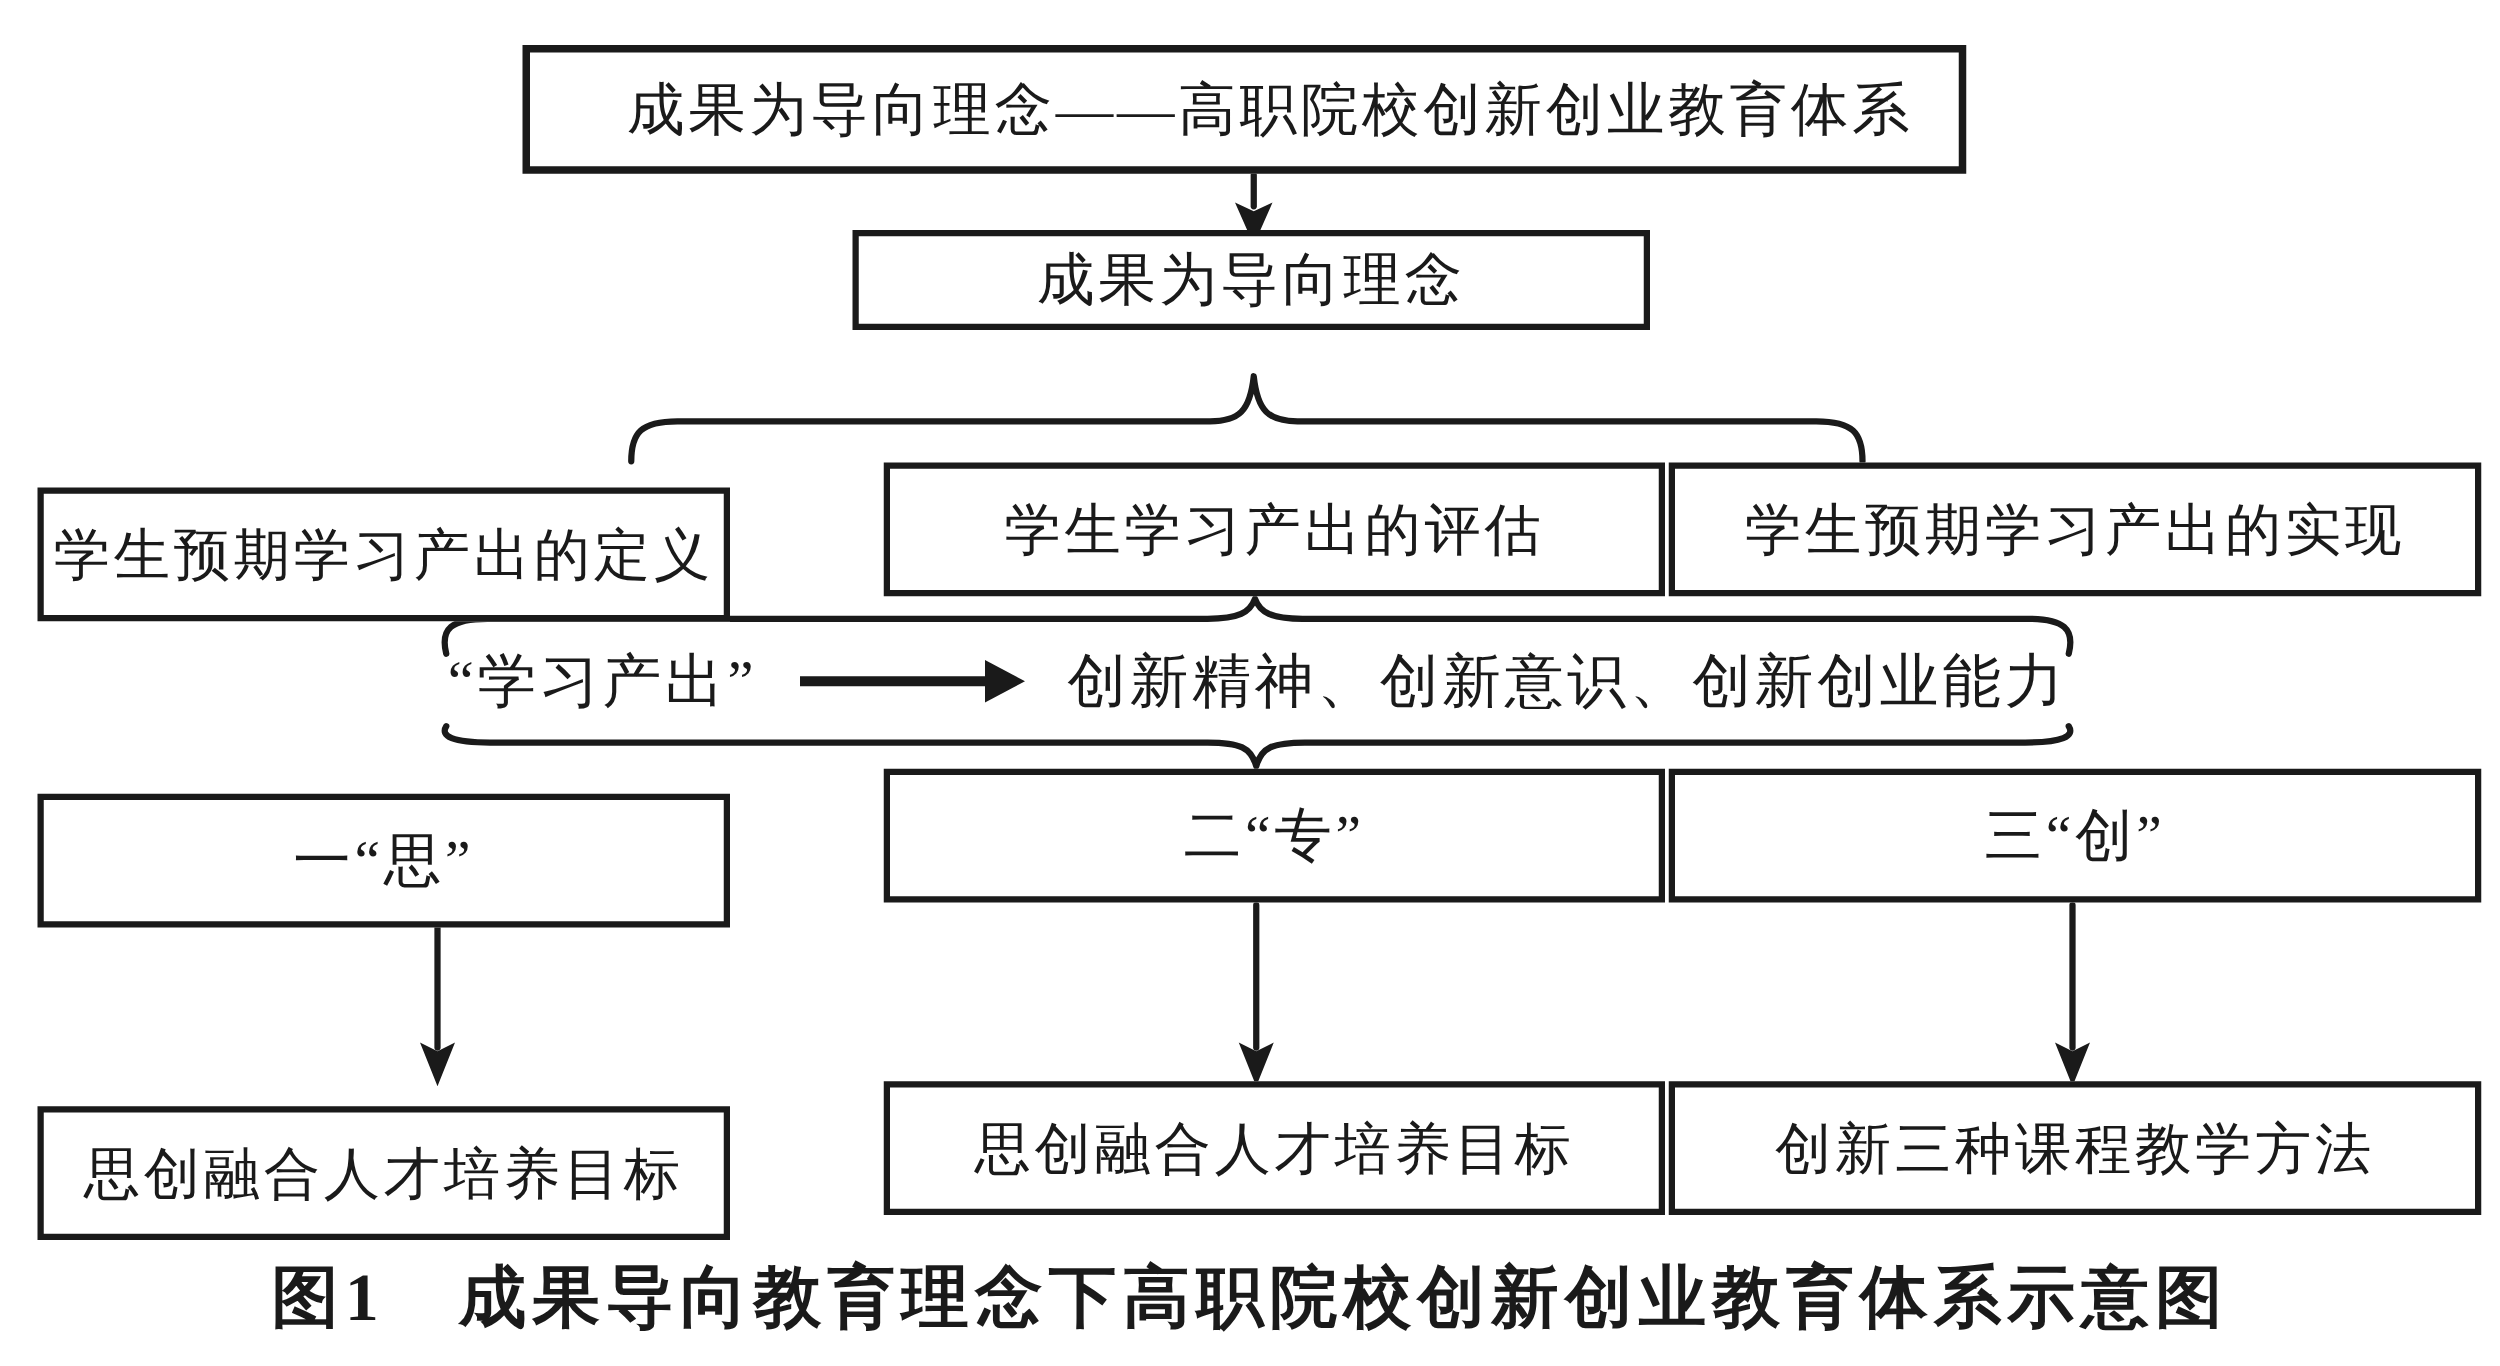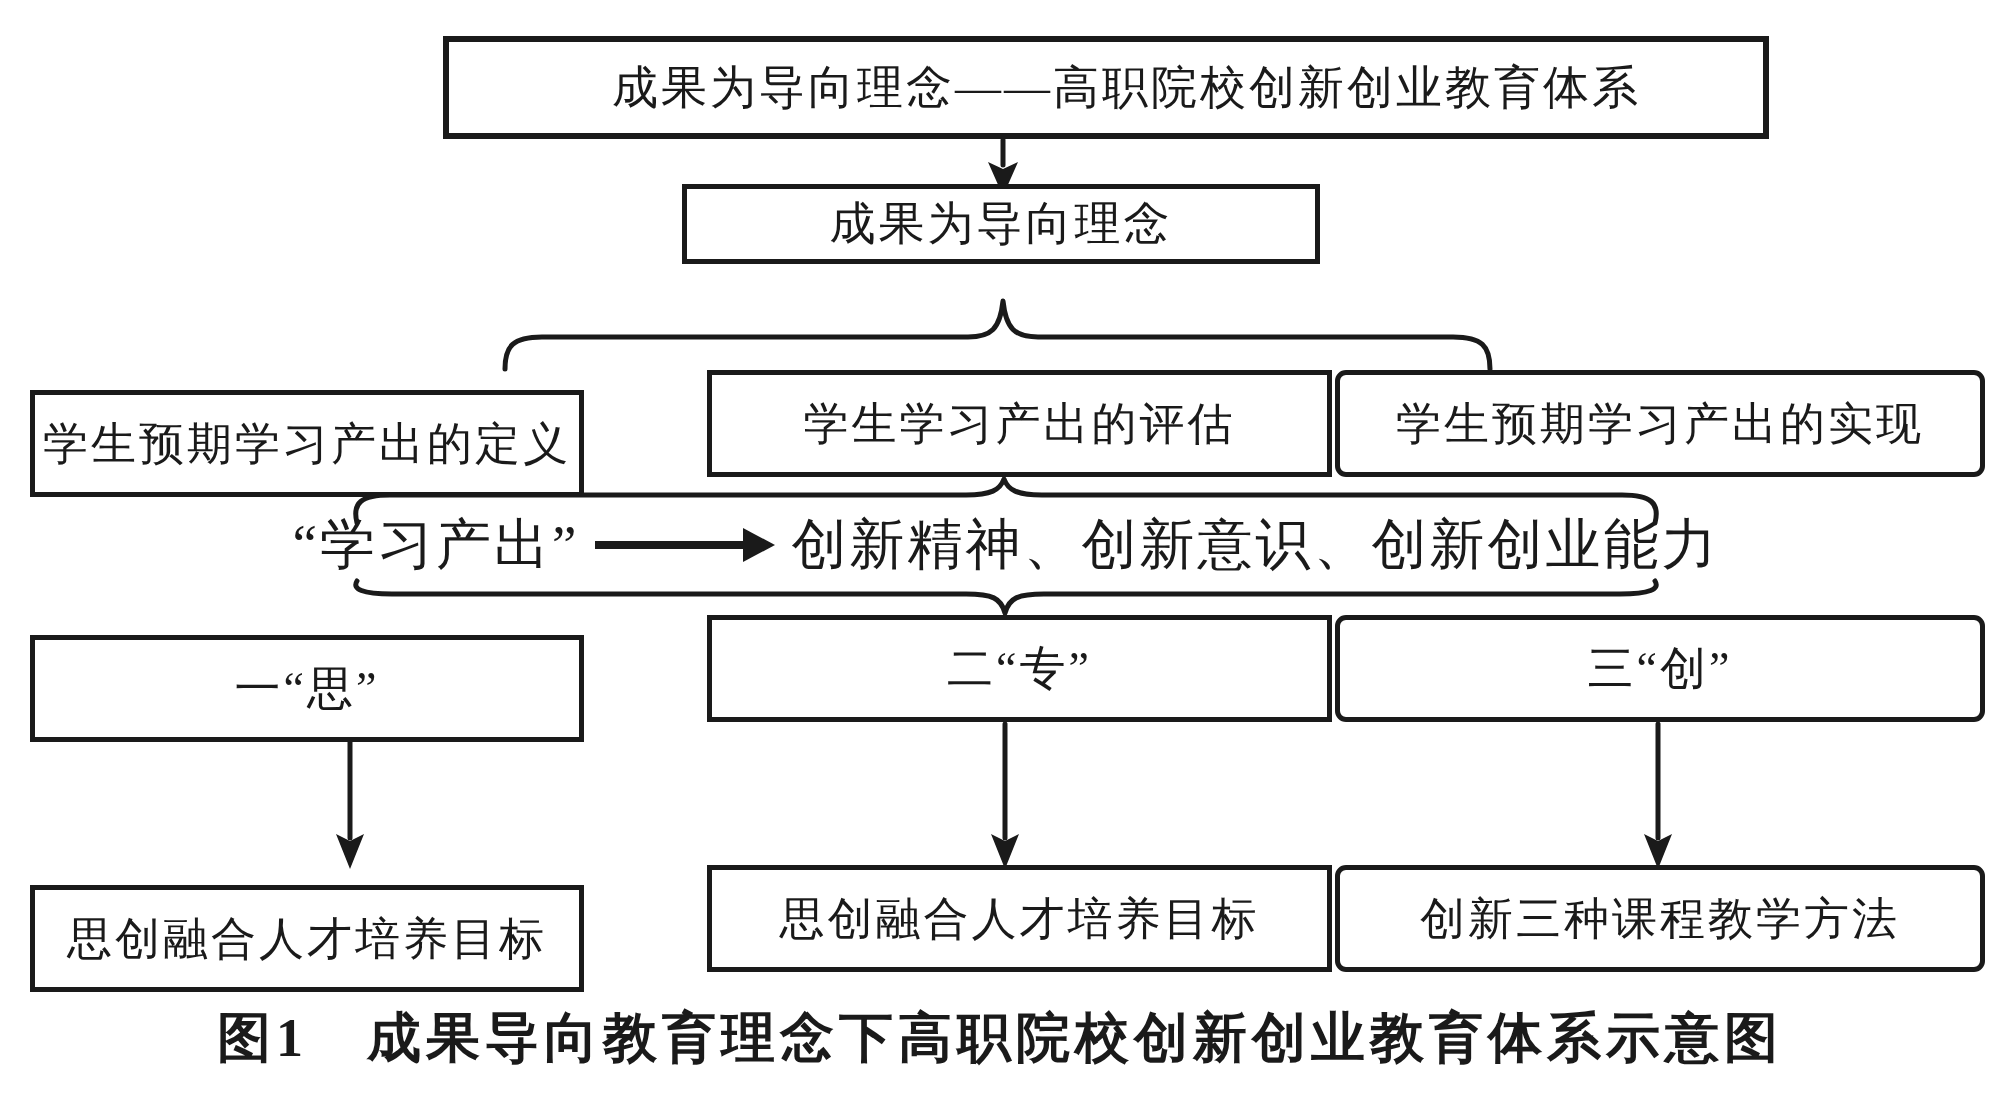--- a/index.html
+++ b/index.html
@@ -32,37 +32,37 @@
     border: 5px solid #1a1a1a;
     background: #ffffff;
     display: flex;
     align-items: center;
     justify-content: center;
     font-size: 46px;
     letter-spacing: 3px;
     white-space: nowrap;
     text-align: center;
   }
-  .box.root     { left: 443px;  top: 36px;  width: 1326px; height: 103px; border-width: 6px; padding-left: 41px; }
+  .box.root     { left: 418px;  top: 36px;  width: 1155px; height: 103px; border-width: 6px; padding-left: 41px; }
   .box.concept  { left: 682px;  top: 184px; width: 638px;  height: 80px; }
   .box.col-a    { left: 30px;   width: 554px; margin-top: 20px; }
   .box.col-b    { left: 695px;  width: 625px; margin-left: 12px; }
-  .box.col-c    { left: 1335px; width: 650px; border-radius: 11px; }
+  .box.col-c    { left: 1335px; width: 650px; }
   .box.row3     { top: 370px; height: 107px; font-size: 45px; }
   .box.row5     { top: 615px; height: 107px; }
   .box.row6     { top: 865px; height: 107px; font-size: 45px; }
   .bubble-content {
     position: absolute;
     left: 352px; top: 493px;
     width: 1308px; height: 104px;
     display: flex;
     align-items: center;
     justify-content: center;
-    gap: 16px;
-    font-size: 55px;
+    gap: 34px;
+    font-size: 47px;
     letter-spacing: 3px;
     white-space: nowrap;
   }
   .fat-arrow { display: inline-flex; align-items: center; }
   .fat-arrow .shaft { width: 148px; height: 8px; background: #1a1a1a; }
   .fat-arrow .tip {
     width: 0; height: 0;
     border-left: 32px solid #1a1a1a;
     border-top: 17px solid transparent;
     border-bottom: 17px solid transparent;

